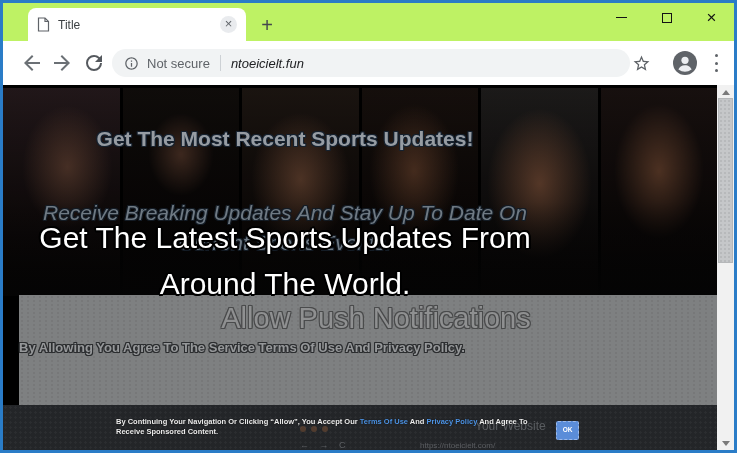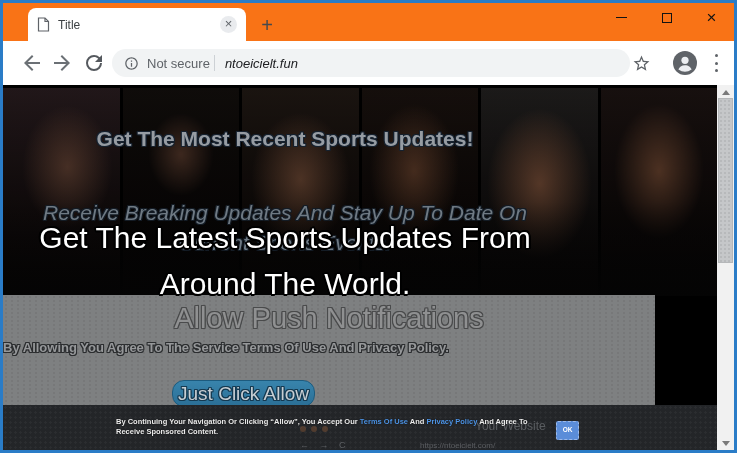--- a/index.html
+++ b/index.html
@@ -3,21 +3,21 @@
 <meta charset="utf-8">
 <style>
   * { margin:0; padding:0; box-sizing:border-box; }
   html,body { width:737px; height:453px; overflow:hidden; background:#fff;
               font-family:"Liberation Sans", sans-serif; }
 
   .window { position:relative; width:737px; height:453px;
             border:3px solid #2a7cc7; background:#dee1e6; }
 
   
-  .tabstrip { position:absolute; top:0; left:0; right:0; height:38px; background:#f97316; }
+  .tabstrip { position:absolute; top:0; left:0; right:0; height:38px; background:#bef264; }
   .tab { position:absolute; left:25px; top:5px; width:218px; height:33px; background:#fff;
          border-radius:8px 8px 0 0; display:flex; align-items:center; padding:0 9px; }
   .favicon { width:13px; height:15px; margin-right:8px; flex:0 0 auto; }
   .tab-title { font-size:12px; color:#3c4043; flex:1; white-space:nowrap; overflow:hidden; }
   .tab-close { width:17px; height:17px; border-radius:50%; background:#e9ebee; color:#5f6368;
                font-size:13px; line-height:16px; text-align:center; cursor:pointer; }
   .newtab { position:absolute; left:250px; top:9px; width:28px; height:28px; color:#45494d;
             font-size:20px; font-weight:400; text-align:center; line-height:26px; cursor:pointer; }
   .wincontrols { position:absolute; right:0; top:0; display:flex; height:29px; }
   .win-btn { width:45px; height:29px; display:flex; align-items:center; justify-content:center; cursor:pointer; }
@@ -25,21 +25,21 @@
   .glyph-max { width:10px; height:10px; border:1px solid #131313; }
   .glyph-close { font-size:17px; color:#131313; line-height:1; }
 
   
   .toolbar { position:absolute; top:38px; left:0; right:0; height:44px; background:#fff; }
   .nav-ic { position:absolute; top:10px; width:24px; height:24px; cursor:pointer; }
   .nav-back { left:17px; } .nav-fwd { left:47px; } .nav-refresh { left:79px; }
   .omnibox { position:absolute; left:109px; top:8px; width:518px; height:28px; border-radius:14px;
              background:#f1f3f4; display:flex; align-items:center; padding:0 12px; cursor:text; }
   .info-ic { width:15px; height:15px; margin-right:8px; flex:0 0 auto; }
-  .secure-label { font-size:13px; color:#5f6368; margin-right:4px; white-space:nowrap; }
+  .secure-label { font-size:13px; color:#5f6368; margin-right:10px; white-space:nowrap; }
   .url-divider { width:1px; height:16px; background:#cdd1d5; margin-right:10px; }
   .url-text { font-size:13px; color:#202124; white-space:nowrap;font-style:italic; }
   .star-ic { position:absolute; left:629px; top:13px; width:19px; height:19px; cursor:pointer; }
   .avatar-ic { position:absolute; left:670px; top:10px; width:24px; height:24px; cursor:pointer; }
   .menu-dots { position:absolute; left:709px; top:13px; width:8px; height:18px; cursor:pointer;
                display:flex; flex-direction:column; justify-content:space-between; align-items:center; }
   .menu-dots i { width:3px; height:3px; border-radius:50%; background:#5f6368; }
 
   
   .viewport { position:absolute; top:82px; left:0; width:731px; height:365px; background:#000; overflow:hidden; }
@@ -59,21 +59,21 @@
   .ctext { position:absolute; left:0; width:564px; text-align:center; white-space:nowrap; }
   .hero-small { top:42px; font-size:21px; font-weight:bold; color:#969ca3; z-index:3;
     text-shadow:-1px -1px 0 #16212e,1px -1px 0 #16212e,-1px 1px 0 #16212e,1px 1px 0 #16212e,-1px 0 0 #16212e,1px 0 0 #16212e,0 -1px 0 #16212e,0 1px 0 #16212e; }
   .hero-sub { font-size:21px; color:#6f7a84;
     text-shadow:-1px -1px 0 #141c25,1px -1px 0 #141c25,-1px 1px 0 #141c25,1px 1px 0 #141c25,-1px 0 0 #141c25,1px 0 0 #141c25,0 -1px 0 #141c25,0 1px 0 #141c25;font-style:italic; }
   .hero-sub1 { top:116px; z-index:3; }
   .hero-sub2 { top:146px; z-index:2; }
   .headline { top:130px; font-size:30px; line-height:46px; color:#ffffff; z-index:4; white-space:normal;
     text-shadow:-2px 0 #000,2px 0 #000,0 -2px #000,0 2px #000,-1px -1px #000,1px -1px #000,-1px 1px #000,1px 1px #000,-2px -1px #000,2px 1px #000,-1px 2px #000,1px -2px #000; }
 
-  .gray-band { position:absolute; left:0; top:210px; width:652px; height:110px; background:#7e8081; z-index:1;
+  .gray-band { position:absolute; left:16px; top:210px; width:714px; height:110px; background:#7e8081; z-index:1;
     background-image:radial-gradient(circle, rgba(0,0,0,0.06) 1px, rgba(0,0,0,0) 1.4px); background-size:6px 4px; }
   .allow-title { position:absolute; left:0; top:7px; width:100%; text-align:center; font-size:29px; color:#8f9091; white-space:nowrap;
     text-shadow:-1px -1px 0 #4a4b4c,1px -1px 0 #4a4b4c,-1px 1px 0 #4a4b4c,1px 1px 0 #4a4b4c,-1px 0 0 #4a4b4c,1px 0 0 #4a4b4c,0 -1px 0 #4a4b4c,0 1px 0 #4a4b4c; }
   .allow-sub { position:absolute; left:0; top:45px; width:100%; text-align:left; font-size:13px; font-weight:bold; color:#96989a; white-space:nowrap;
     text-shadow:-1px -1px 0 #2c2e30,1px -1px 0 #2c2e30,-1px 1px 0 #2c2e30,1px 1px 0 #2c2e30,-1px 0 0 #2c2e30,1px 0 0 #2c2e30,0 -1px 0 #2c2e30,0 1px 0 #2c2e30; }
   .allow-btn { position:absolute; left:169px; top:85px; width:143px; height:27px; cursor:pointer;
     background:linear-gradient(#3884ac,#2b6f96); border:1px solid #1d5b7e; border-radius:12px;
     text-align:center; line-height:25px; font-size:19px; color:#c7ced3; white-space:nowrap;
     text-shadow:-1px -1px 0 #153a51,1px -1px 0 #153a51,-1px 1px 0 #153a51,1px 1px 0 #153a51,-1px 0 0 #153a51,1px 0 0 #153a51,0 -1px 0 #153a51,0 1px 0 #153a51; }
 
@@ -176,21 +176,20 @@
       </div>
 
       <div class="ctext hero-small">Get The Most Recent Sports Updates!</div>
       <div class="ctext hero-sub hero-sub1">Receive Breaking Updates And Stay Up To Date On</div>
       <div class="ctext hero-sub hero-sub2">Current Sports Events.</div>
       <div class="ctext headline">Get The Latest Sports Updates From Around The World.</div>
 
       <div class="gray-band">
         <div class="allow-title">Allow Push Notifications</div>
         <div class="allow-sub">By Allowing You Agree To The Service Terms Of Use And Privacy Policy.</div>
-        <div class="allow-btn">Just Click Allow</div>
       </div>
 
       <div class="bottom-bar">
         <div class="ghost">
           <div class="ghost-dots">
               <i></i>
               <i></i>
               <i></i>
             </div>
           <div class="ghost-tab">Your Website</div>

